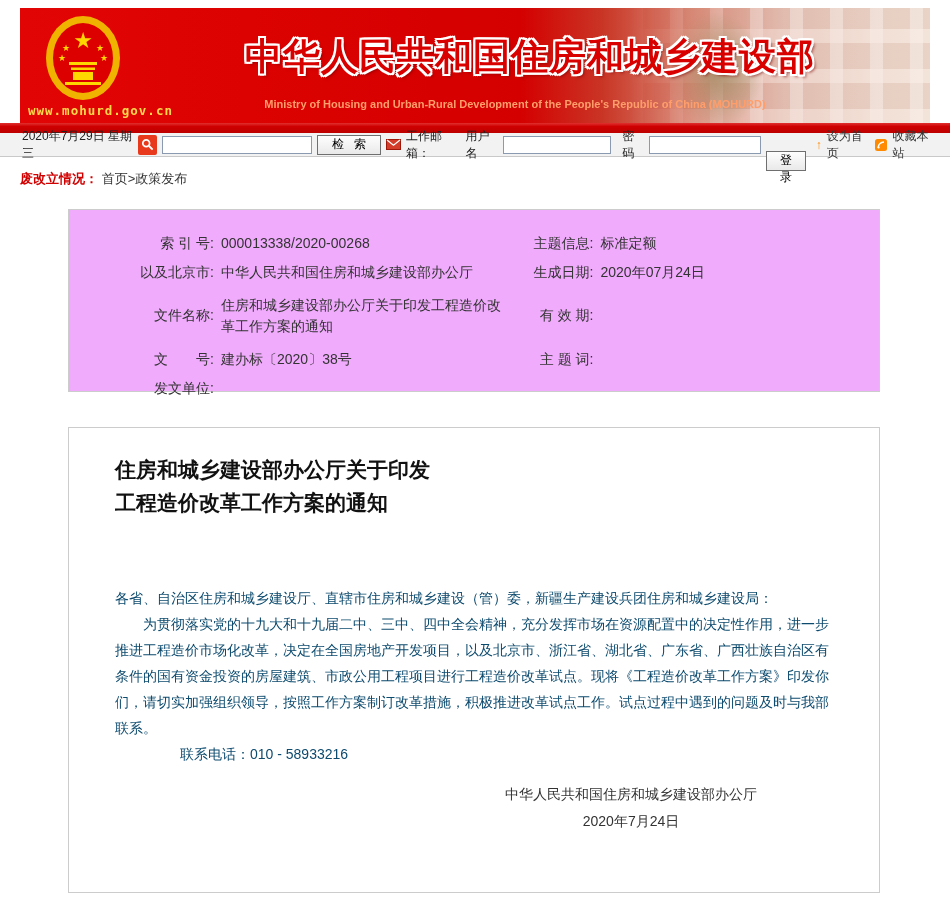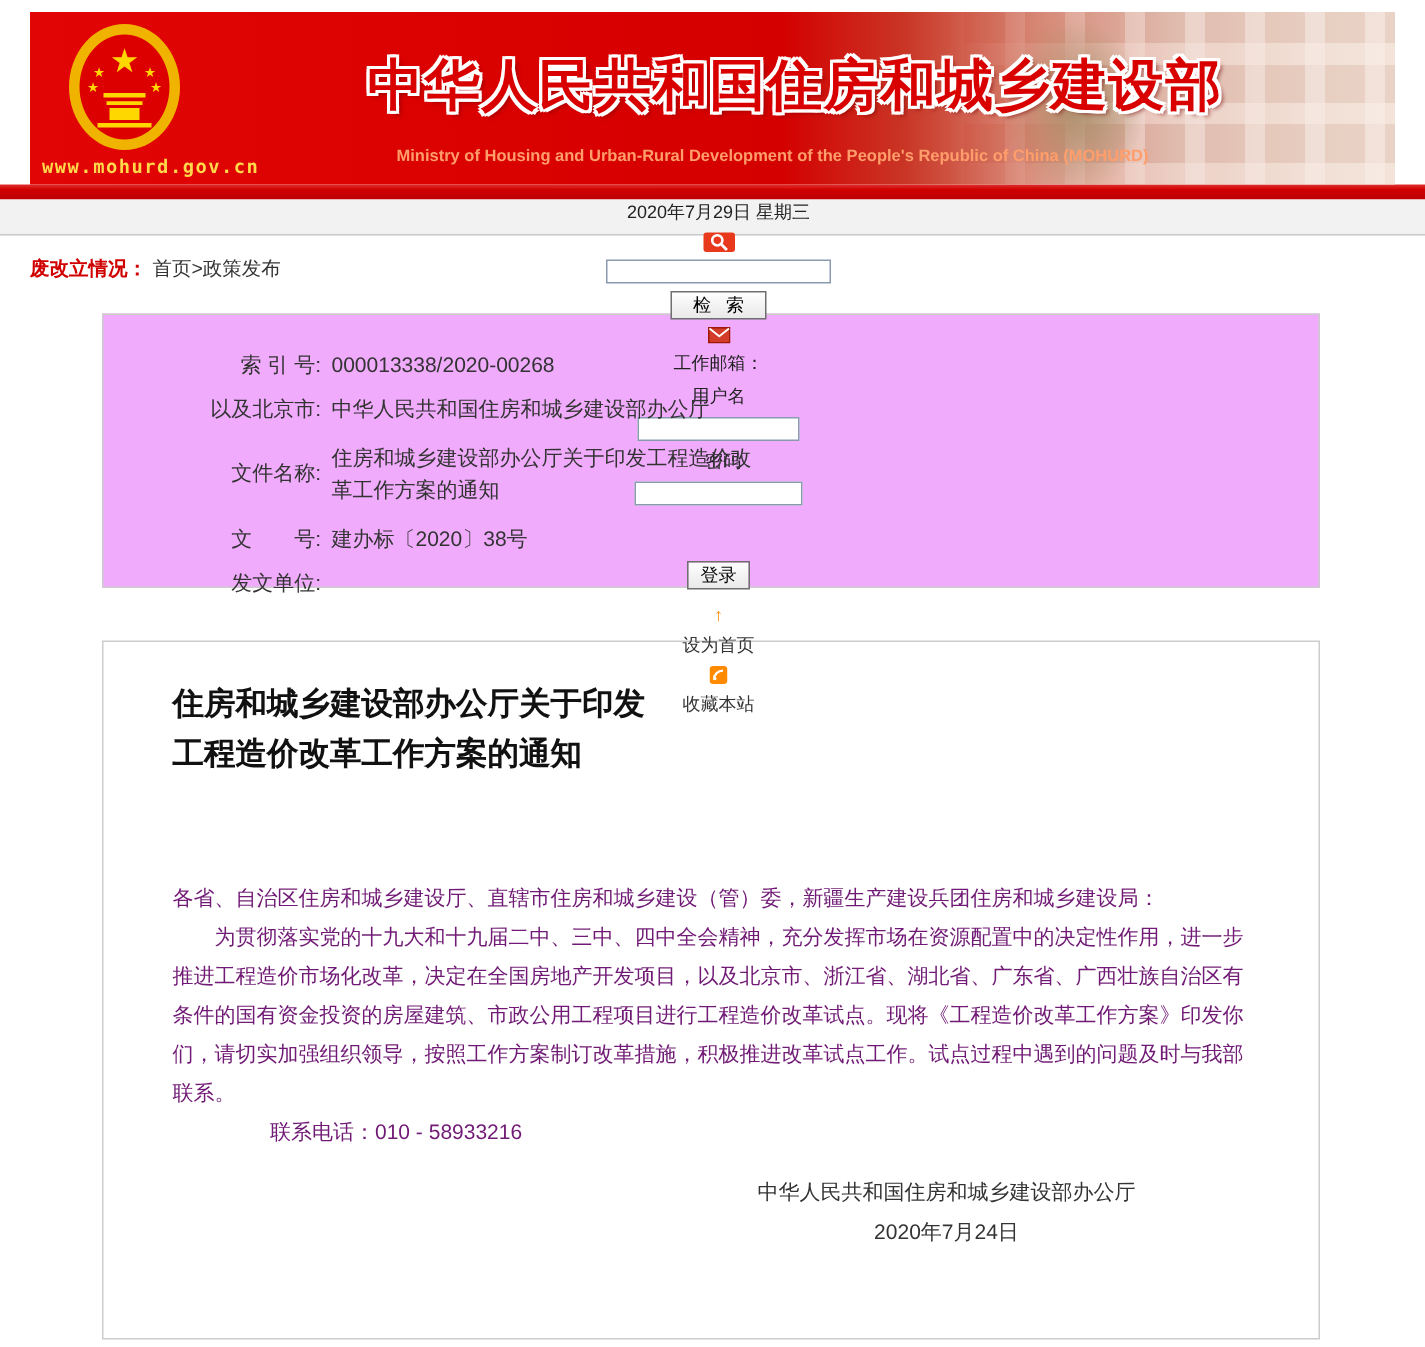--- a/index.html
+++ b/index.html
@@ -23,21 +23,21 @@
   .banner-titles { position:absolute; left:225px; top:24px; width:540px; text-align:center; }
   .title-cn { font-size:37px; font-weight:bold; color:#d90000; letter-spacing:1px; white-space:nowrap;
     text-shadow:-2px 0 0 #fff, 2px 0 0 #fff, 0 -2px 0 #fff, 0 2px 0 #fff,
       -2px -2px 0 #fff, 2px 2px 0 #fff, -2px 2px 0 #fff, 2px -2px 0 #fff, 3px 3px 3px rgba(120,0,0,.6); }
   .title-en { margin-top:16px; font-size:11px; font-weight:bold; color:#ff9e6b; white-space:nowrap; }
 
   .red-strip { height:10px; background:linear-gradient(180deg,#e03030 0%, #cf0000 35%, #bd0000 100%); }
 
   
   .toolbar { height:24px; background:#f2f2f2; border-bottom:1px solid #c9c9c9;
-    display:flex; align-items:center; padding:0 14px 0 22px; font-size:12px; color:#222; gap:5px;flex-direction:column; }
+    display:flex; align-items:center; padding:0 14px 0 22px; font-size:12px; color:#222; gap:5px; }
   .toolbar input { height:18px; border:1px solid #8a9ab0; background:#fff; font-size:12px; padding:0 3px; }
   .inp-search { width:150px; }
   .inp-user { width:108px; }
   .inp-pass { width:112px; }
   .btn-search { height:20px; min-width:64px; border:1px solid #6f6f6f; background:linear-gradient(#fefefe,#e9e9e9);
     font-size:12px; letter-spacing:10px; padding:0 4px 0 14px; cursor:pointer; }
   .btn-login { height:20px; border:1px solid #6f6f6f; background:linear-gradient(#fefefe,#e9e9e9);
     font-size:12px; padding:0 8px; cursor:pointer;margin-top:32px; }
   .icon-search-box { width:21px; height:20px; background:#e8391d; border-radius:2px;
     display:inline-flex; align-items:center; justify-content:center; }
@@ -58,21 +58,21 @@
   .mrow.tall { min-height:58px; }
   .mlabel { width:135px; text-align:right; white-space:pre; flex:none; }
   .mlabel-r { width:80px; text-align:right; white-space:pre; flex:none; }
   .mvalue { margin-left:7px; line-height:21px; max-width:345px; }
 
   
   .doc-box { margin:35px 70px 0 68px; border:1px solid #cccccc; background:#fff;
     height:466px; padding:25px 46px 0 46px; overflow:hidden; }
   .doc-title { font-size:21px; font-weight:bold; line-height:33px; color:#111;
     margin-bottom:66px; }
-  .doc-text { font-size:14px; line-height:26px; color:#701a75; }
+  .doc-text { font-size:14px; line-height:26px; color:#0c4a6e; }
   .doc-para { text-indent:2em; }
   .doc-contact { padding-left:65px; margin-top:0; }
   .sign-block { margin-top:14px; margin-right:76px; text-align:center; line-height:27px;
     font-size:14px; color:#333; float:right; }
   .doc-note { clear:both; padding-left:33px; padding-top:60px; font-size:14px; color:#333; }
 </style>
 </head>
 <body>
 
 <div class="banner">
@@ -154,20 +154,38 @@
     </div>
     <div class="mrow">
       <span class="mlabel">文　　号:</span>
       <span class="mvalue">建办标〔2020〕38号</span>
     </div>
     <div class="mrow">
       <span class="mlabel">发文单位:</span>
       <span class="mvalue"></span>
     </div>
   </div>
+  <div class="meta-col-right">
+    <div class="mrow">
+      <span class="mlabel-r">主题信息:</span>
+      <span class="mvalue">标准定额</span>
+    </div>
+    <div class="mrow">
+      <span class="mlabel-r">生成日期:</span>
+      <span class="mvalue">2020年07月24日</span>
+    </div>
+    <div class="mrow tall">
+      <span class="mlabel-r">有 效 期:</span>
+      <span class="mvalue"></span>
+    </div>
+    <div class="mrow">
+      <span class="mlabel-r">主 题 词:</span>
+      <span class="mvalue"></span>
+    </div>
+  </div>
 </div>
 
 <div class="doc-box">
   <div class="doc-title">
     <div>住房和城乡建设部办公厅关于印发</div>
     <div>工程造价改革工作方案的通知</div>
   </div>
   <div class="doc-text">各省、自治区住房和城乡建设厅、直辖市住房和城乡建设（管）委，新疆生产建设兵团住房和城乡建设局：</div>
   <div class="doc-text doc-para">为贯彻落实党的十九大和十九届二中、三中、四中全会精神，充分发挥市场在资源配置中的决定性作用，进一步推进工程造价市场化改革，决定在全国房地产开发项目，以及北京市、浙江省、湖北省、广东省、广西壮族自治区有条件的国有资金投资的房屋建筑、市政公用工程项目进行工程造价改革试点。现将《工程造价改革工作方案》印发你们，请切实加强组织领导，按照工作方案制订改革措施，积极推进改革试点工作。试点过程中遇到的问题及时与我部联系。</div>
   <div class="doc-text doc-contact">联系电话：010 - 58933216</div>

